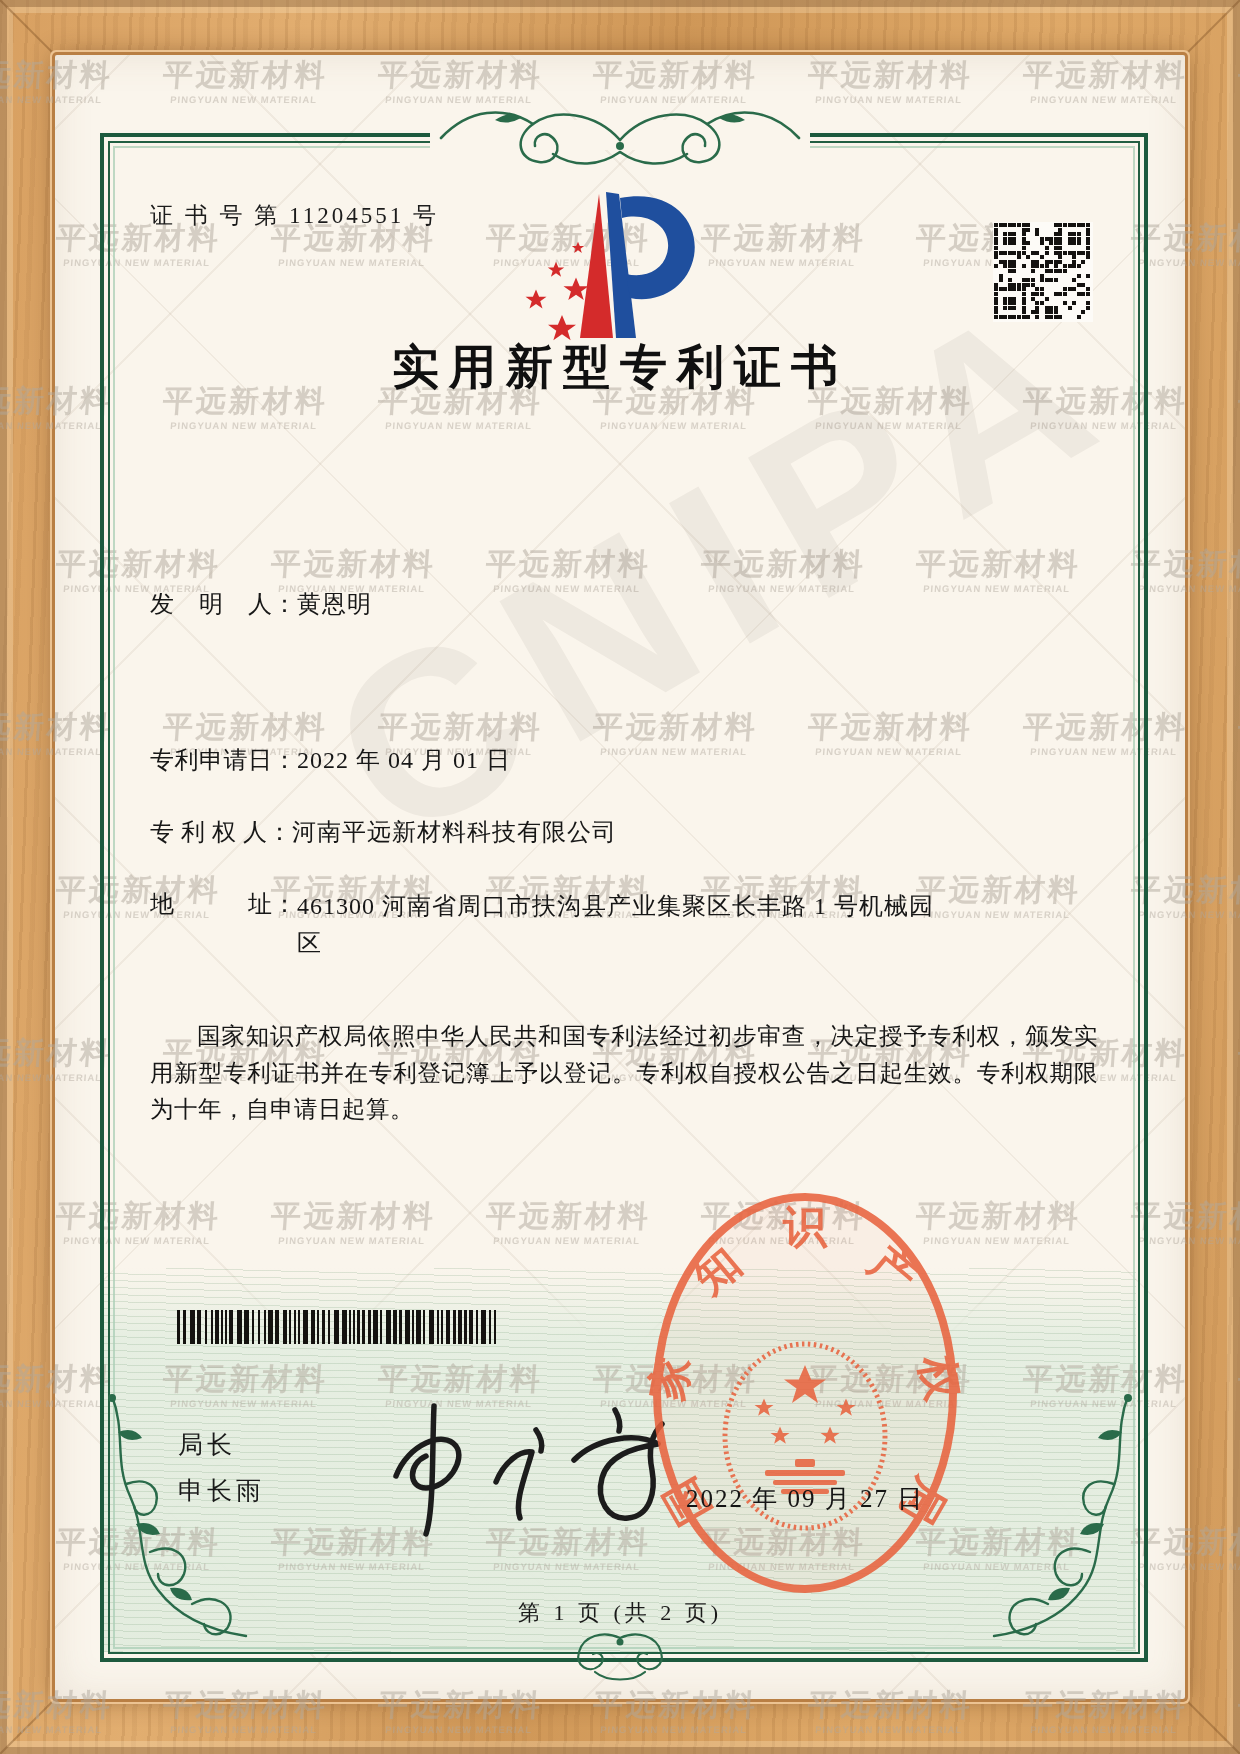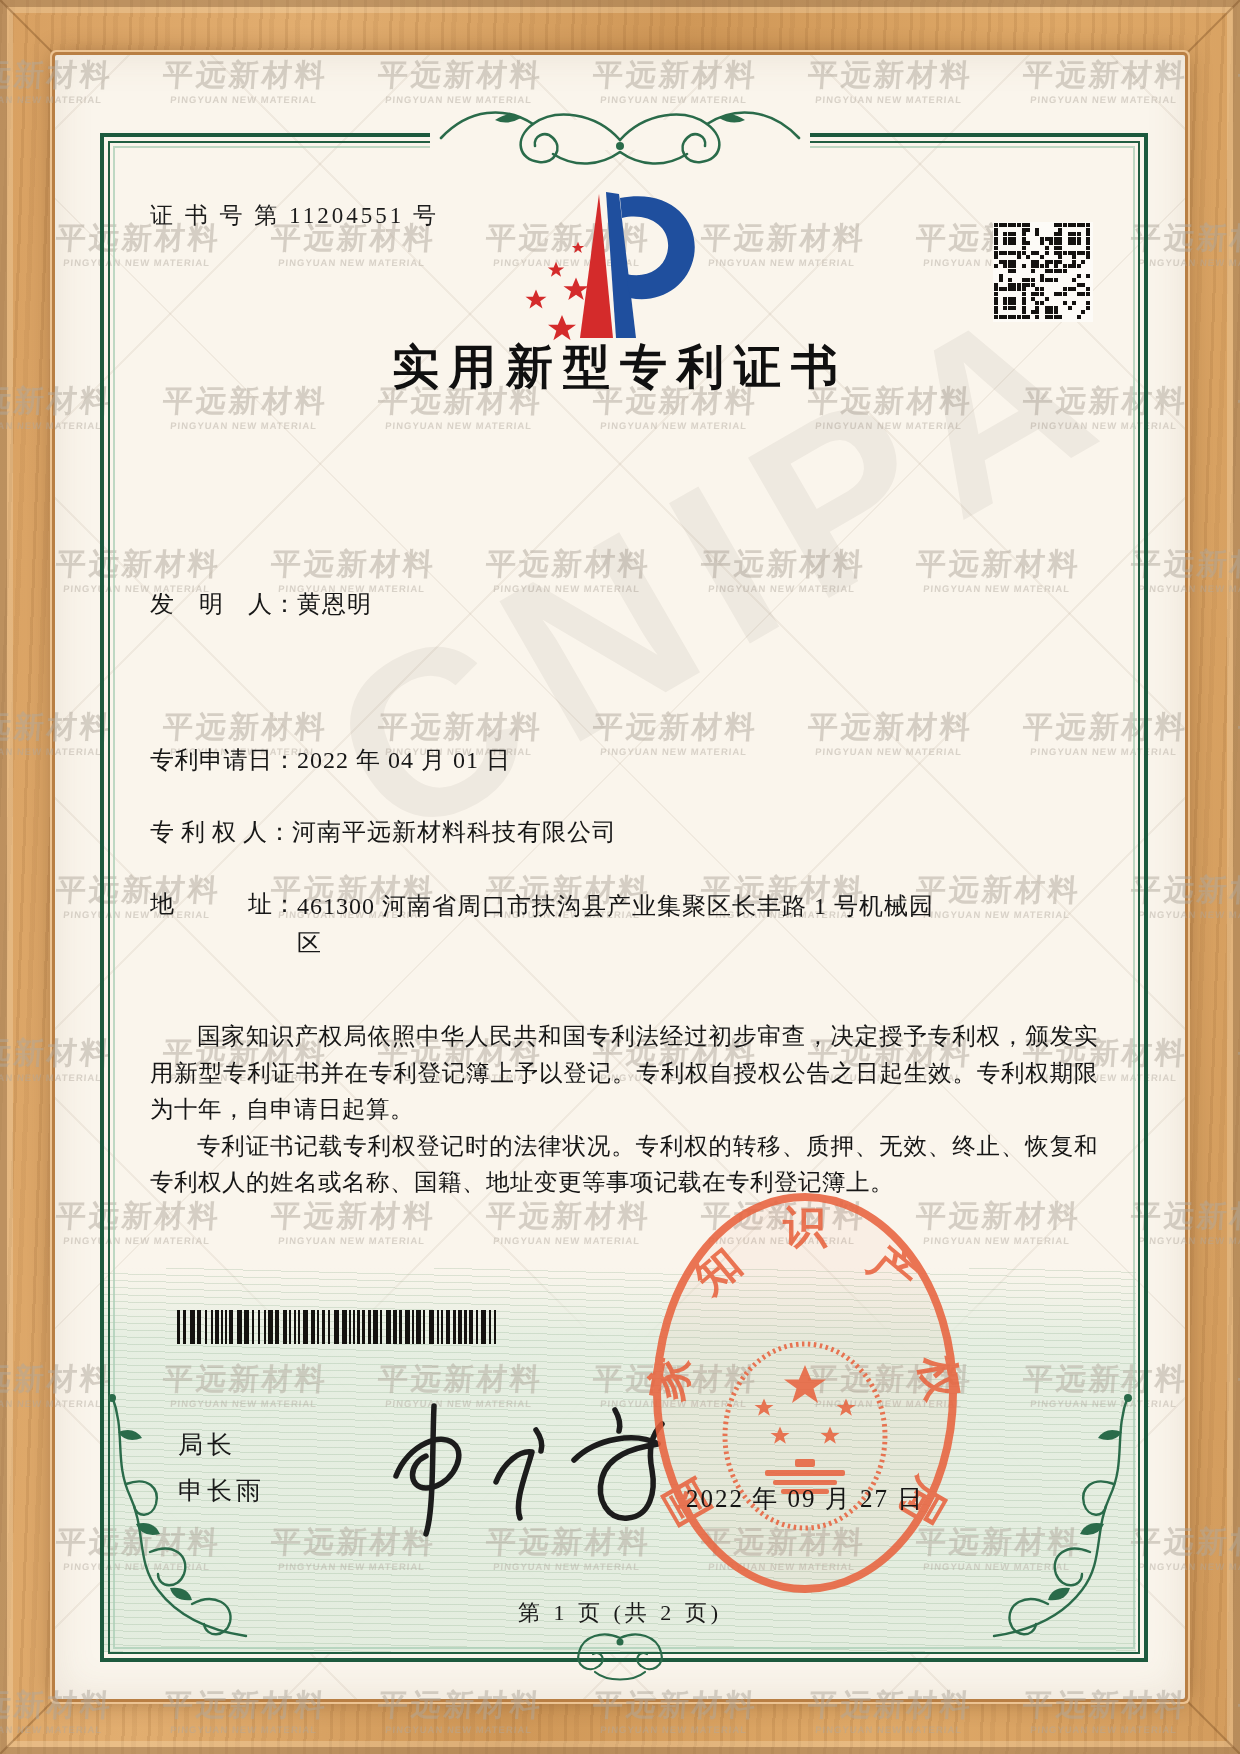--- a/index.html
+++ b/index.html
@@ -681,21 +681,20 @@
     </div>
     <div class="field" style="top:816px">
       <span class="flabel">专 利 权 人：</span><span class="fvalue">河南平远新材料科技有限公司</span>
     </div>
     <div class="field" style="top:888px">
       <span class="flabel" style="vertical-align:top">地　　　址：</span><span class="fvalue fvalue-block">461300 河南省周口市扶沟县产业集聚区长丰路 1 号机械园区</span>
     </div>
 
     <div class="body-text">
       <p>国家知识产权局依照中华人民共和国专利法经过初步审查，决定授予专利权，颁发实用新型专利证书并在专利登记簿上予以登记。专利权自授权公告之日起生效。专利权期限为十年，自申请日起算。</p>
-      <p>专利证书记载专利权登记时的法律状况。专利权的转移、质押、无效、终止、恢复和专利权人的姓名或名称、国籍、地址变更等事项记载在专利登记簿上。</p>
     </div>
 
     <div class="barcode" id="barcode">
         <div class="bar" style="width: 3px; margin-right: 3px;"></div>
         <div class="bar" style="width: 3px; margin-right: 4px;"></div>
         <div class="bar" style="width: 5px; margin-right: 2px;"></div>
         <div class="bar" style="width: 4px; margin-right: 4px;"></div>
         <div class="bar" style="width: 2px; margin-right: 4px;"></div>
         <div class="bar" style="width: 2px; margin-right: 2px;"></div>
         <div class="bar" style="width: 4px; margin-right: 2px;"></div>

